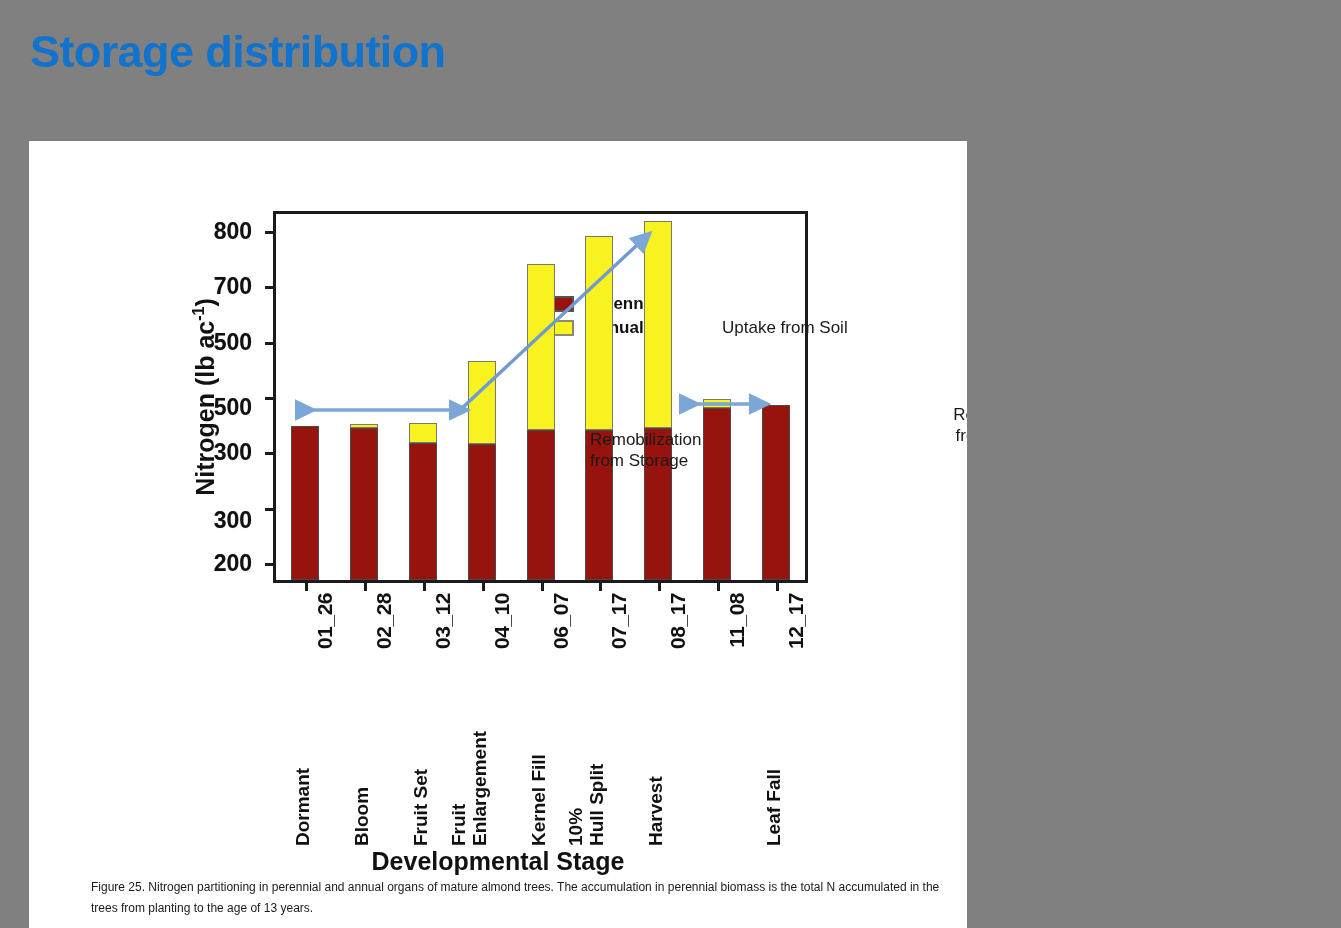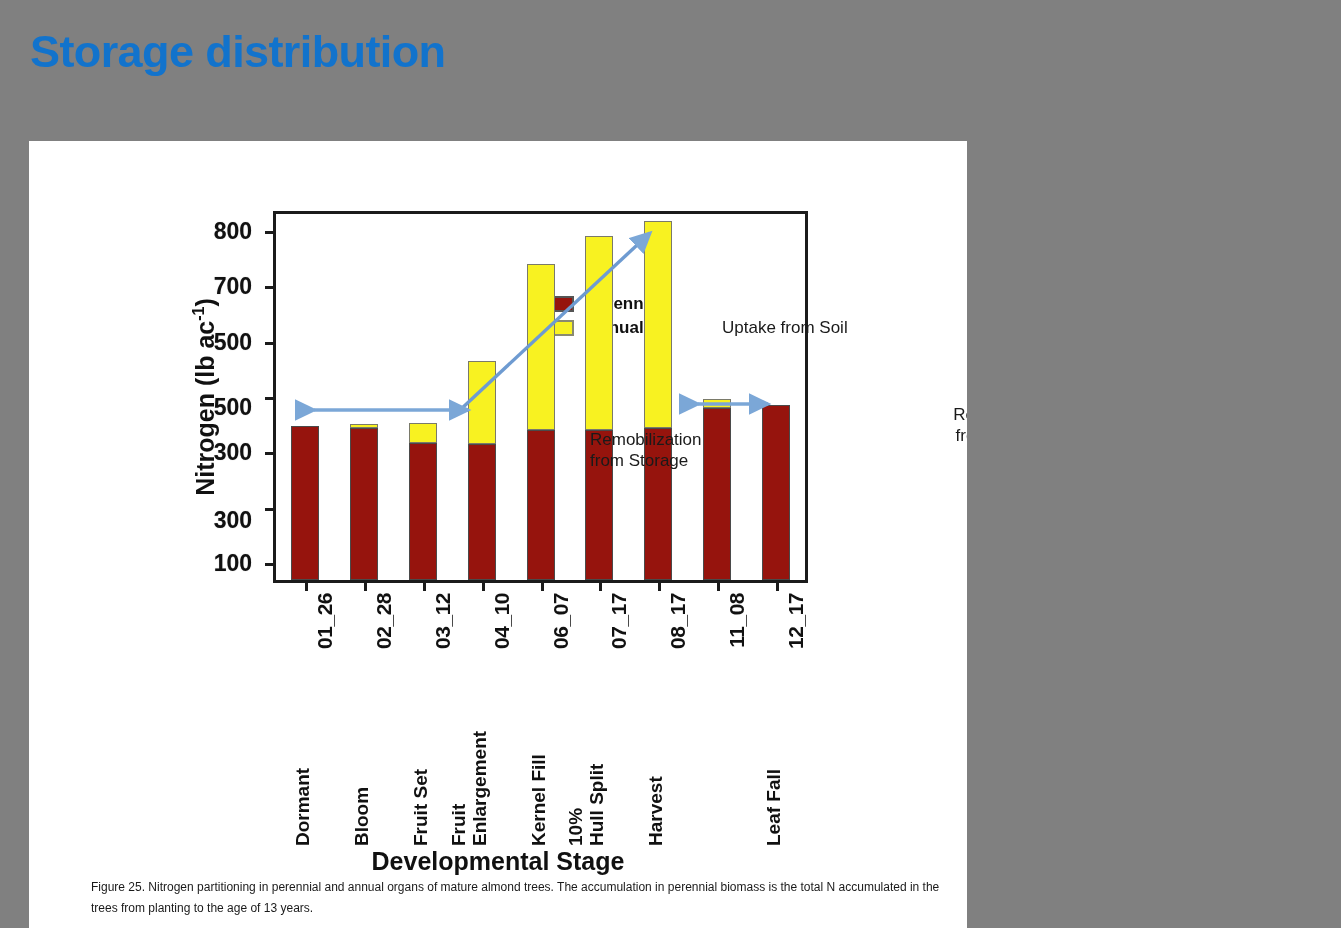--- a/index.html
+++ b/index.html
@@ -146,21 +146,21 @@
           <span class="legend-label">Perennial</span>
         </div>
         <div class="legend-row">
           <span class="legend-swatch annual"></span>
           <span class="legend-label">Annual</span>
         </div>
       </div>
 
       <div id="yticks-host">
           <div class="ytick" style="top: 349.364px;"></div>
-          <div class="ylabel" style="top: 349.364px;">100</div>
+          <div class="ylabel" style="top: 349.364px;">200</div>
           <div class="ytick" style="top: 293.909px;"></div>
           <div class="ylabel" style="top: 306px;">300</div>
           <div class="ytick" style="top: 238.455px;"></div>
           <div class="ylabel" style="top: 238.455px;">300</div>
           <div class="ytick" style="top: 183px;"></div>
           <div class="ylabel" style="top: 193px;">500</div>
           <div class="ytick" style="top: 127.545px;"></div>
           <div class="ylabel" style="top: 127.545px;">500</div>
           <div class="ytick" style="top: 72.0909px;"></div>
           <div class="ylabel" style="top: 72.0909px;">700</div>

